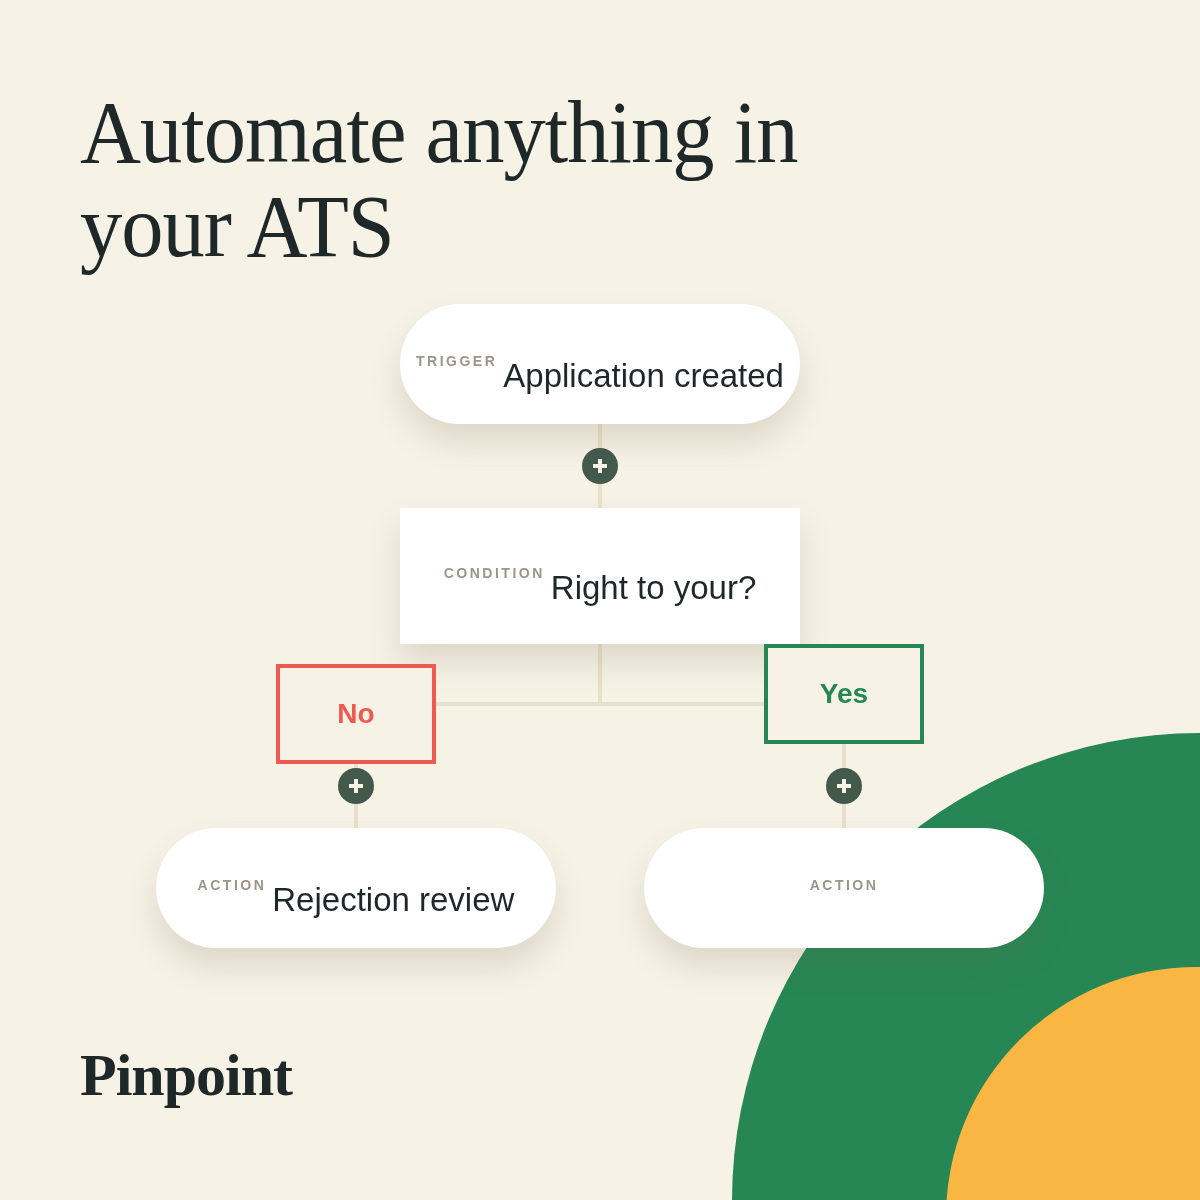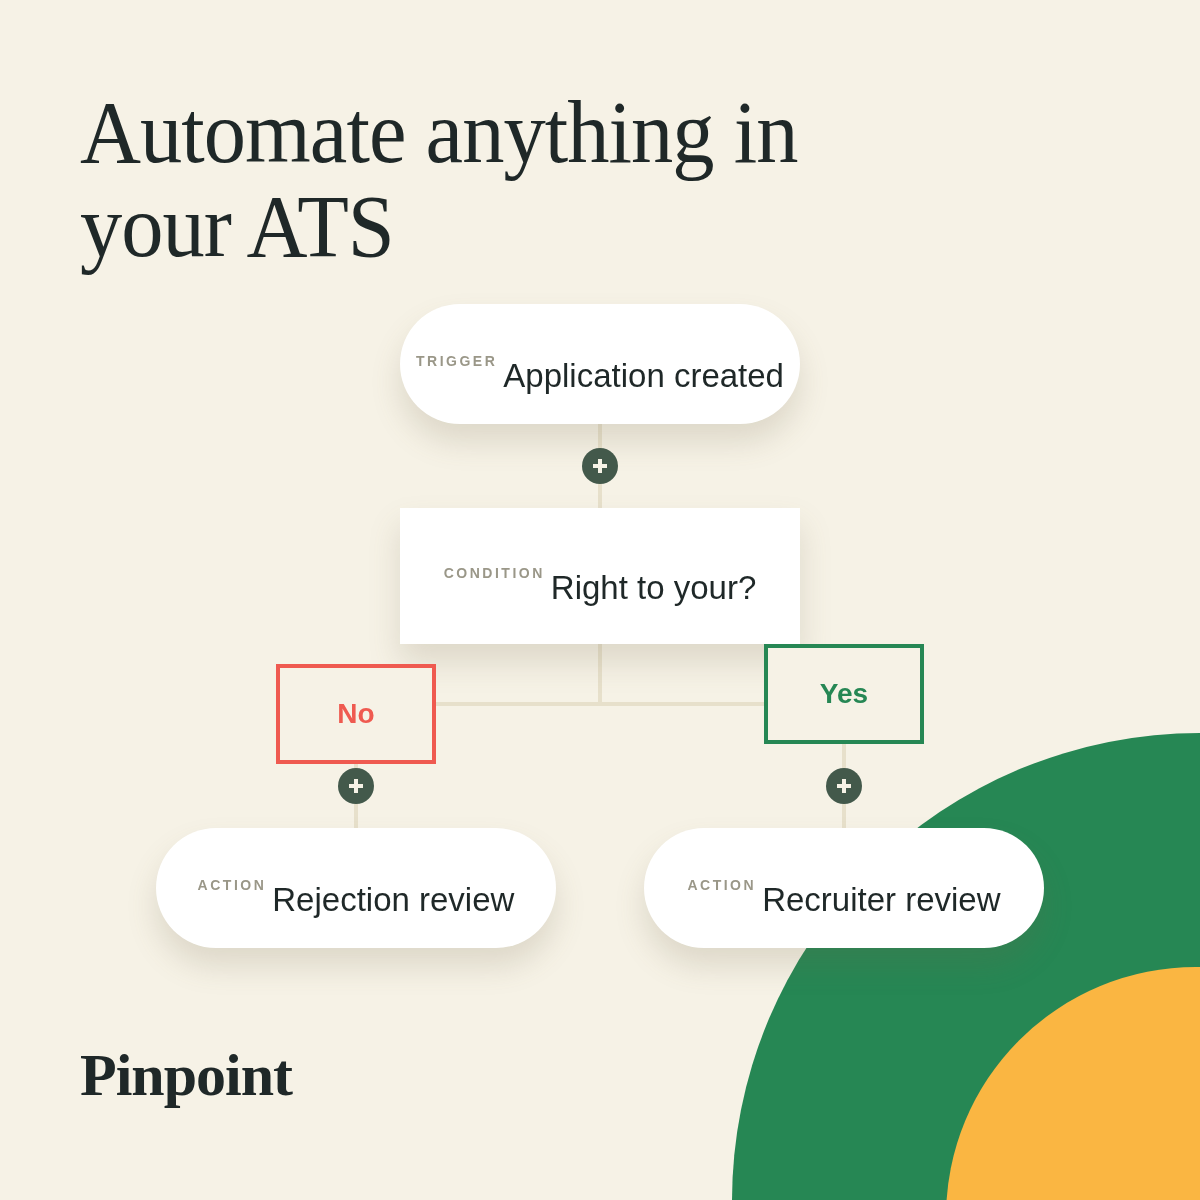--- a/index.html
+++ b/index.html
@@ -109,16 +109,15 @@
       <rect x="1" y="6" width="14" height="4" fill="#F6F2E6"></rect>
     </svg>
 </div>
 
 <div class="node pill" style="left:156px; top:828px; width:400px; height:120px;">
   <div class="kind">ACTION</div>
   <div class="name">Rejection review</div>
 </div>
 <div class="node pill" style="left:644px; top:828px; width:400px; height:120px;">
   <div class="kind">ACTION</div>
-  <div class="name">Recruiter review</div>
 </div>
 
 <div class="logo">Pinpoint</div>
 
 </body></html>

